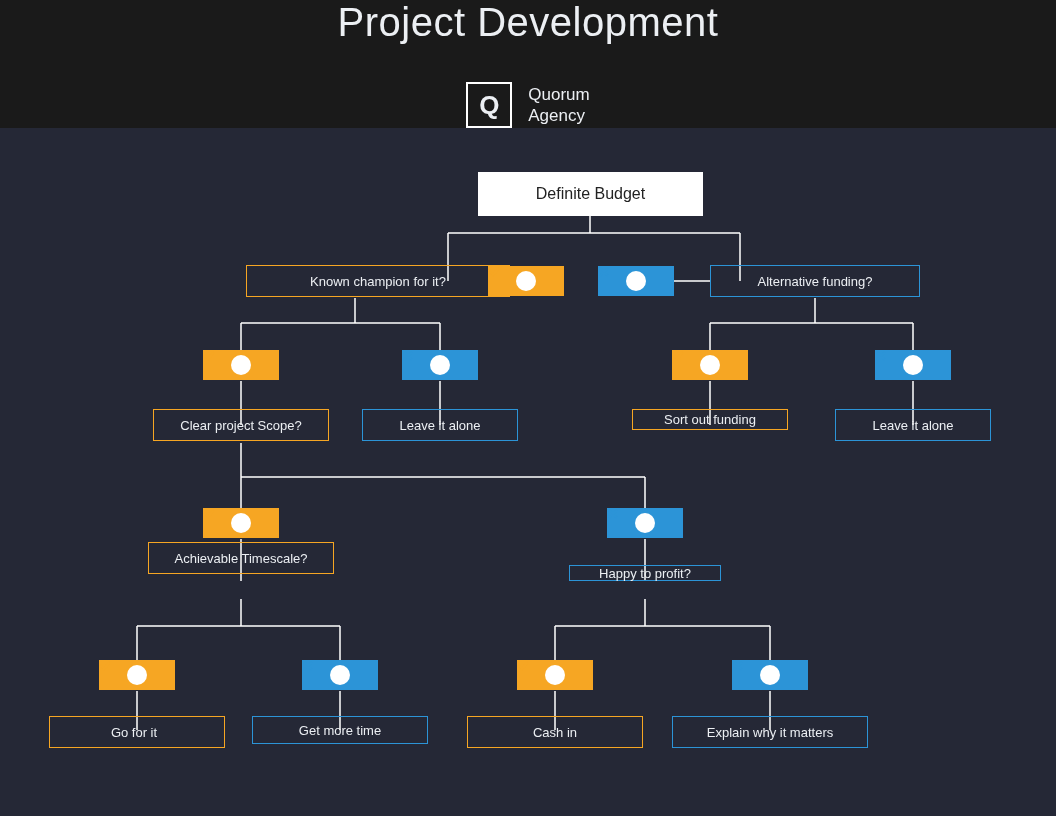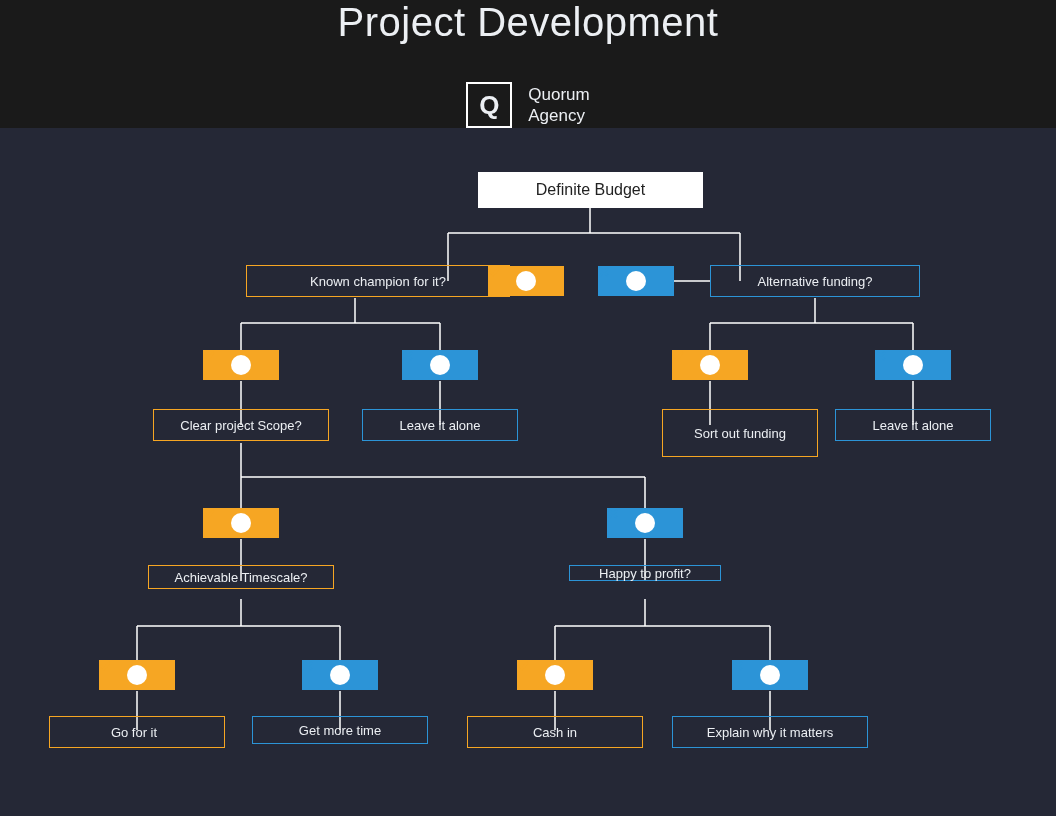--- a/index.html
+++ b/index.html
@@ -69,21 +69,21 @@
         <path d="M241 411 V453 M645 411 V453"></path>
 
         <path d="M241 471 V498 M137 498 H340 M137 498 V547 M340 498 V547"></path>
         <path d="M137 563 V602 M340 563 V602"></path>
 
         <path d="M645 471 V498 M555 498 H770 M555 498 V547 M770 498 V547"></path>
         <path d="M555 563 V602 M770 563 V602"></path>
       </g>
     </svg>
 
-    <div class="node root" style="left:478px;top:44px;width:225px;height:36px;">Definite Budget</div>
+    <div class="node root" style="left:478px;top:44px;width:225px;height:44px;">Definite Budget</div>
 
     <div class="node chip o" style="left:488px;top:138px;">
         <span class="ic">
           <svg width="12" height="12" viewBox="0 0 12 12">
             <path d="M2 6 L5 9 L10 3" stroke="#f6a623" stroke-width="2.2" fill="none" stroke-linecap="round" stroke-linejoin="round"></path>
           </svg>
         </span>
       </div>
     <div class="node chip b" style="left:598px;top:138px;">
         <span class="ic">
@@ -121,39 +121,39 @@
     <div class="node chip b" style="left:875px;top:222px;">
         <span class="ic">
           <svg width="12" height="12" viewBox="0 0 12 12">
             <path d="M3 3 L9 9 M9 3 L3 9" stroke="#2c94d7" stroke-width="2.2" stroke-linecap="round"></path>
           </svg>
         </span>
       </div>
 
     <div class="node bx o" style="left:153px;top:281px;width:176px;height:32px;">Clear project Scope?</div>
     <div class="node bx b" style="left:362px;top:281px;width:156px;height:32px;">Leave it alone</div>
-    <div class="node bx o" style="left:632px;top:281px;width:156px;height:48px;margin-left:30px;">Sort out funding</div>
+    <div class="node bx o" style="left:632px;top:281px;width:156px;height:21px;">Sort out funding</div>
     <div class="node bx b" style="left:835px;top:281px;width:156px;height:32px;">Leave it alone</div>
 
     <div class="node chip o" style="left:203px;top:380px;">
         <span class="ic">
           <svg width="12" height="12" viewBox="0 0 12 12">
             <path d="M2 6 L5 9 L10 3" stroke="#f6a623" stroke-width="2.2" fill="none" stroke-linecap="round" stroke-linejoin="round"></path>
           </svg>
         </span>
       </div>
     <div class="node chip b" style="left:607px;top:380px;">
         <span class="ic">
           <svg width="12" height="12" viewBox="0 0 12 12">
             <path d="M3 3 L9 9 M9 3 L3 9" stroke="#2c94d7" stroke-width="2.2" stroke-linecap="round"></path>
           </svg>
         </span>
       </div>
 
-    <div class="node bx o" style="left:148px;top:437px;width:186px;height:24px;">Achievable Timescale?</div>
+    <div class="node bx o" style="left:148px;top:414px;width:186px;height:32px;">Achievable Timescale?</div>
     <div class="node bx b" style="left:569px;top:437px;width:152px;height:16px;">Happy to profit?</div>
 
     <div class="node chip o" style="left:99px;top:532px;">
         <span class="ic">
           <svg width="12" height="12" viewBox="0 0 12 12">
             <path d="M2 6 L5 9 L10 3" stroke="#f6a623" stroke-width="2.2" fill="none" stroke-linecap="round" stroke-linejoin="round"></path>
           </svg>
         </span>
       </div>
     <div class="node chip b" style="left:302px;top:532px;">

